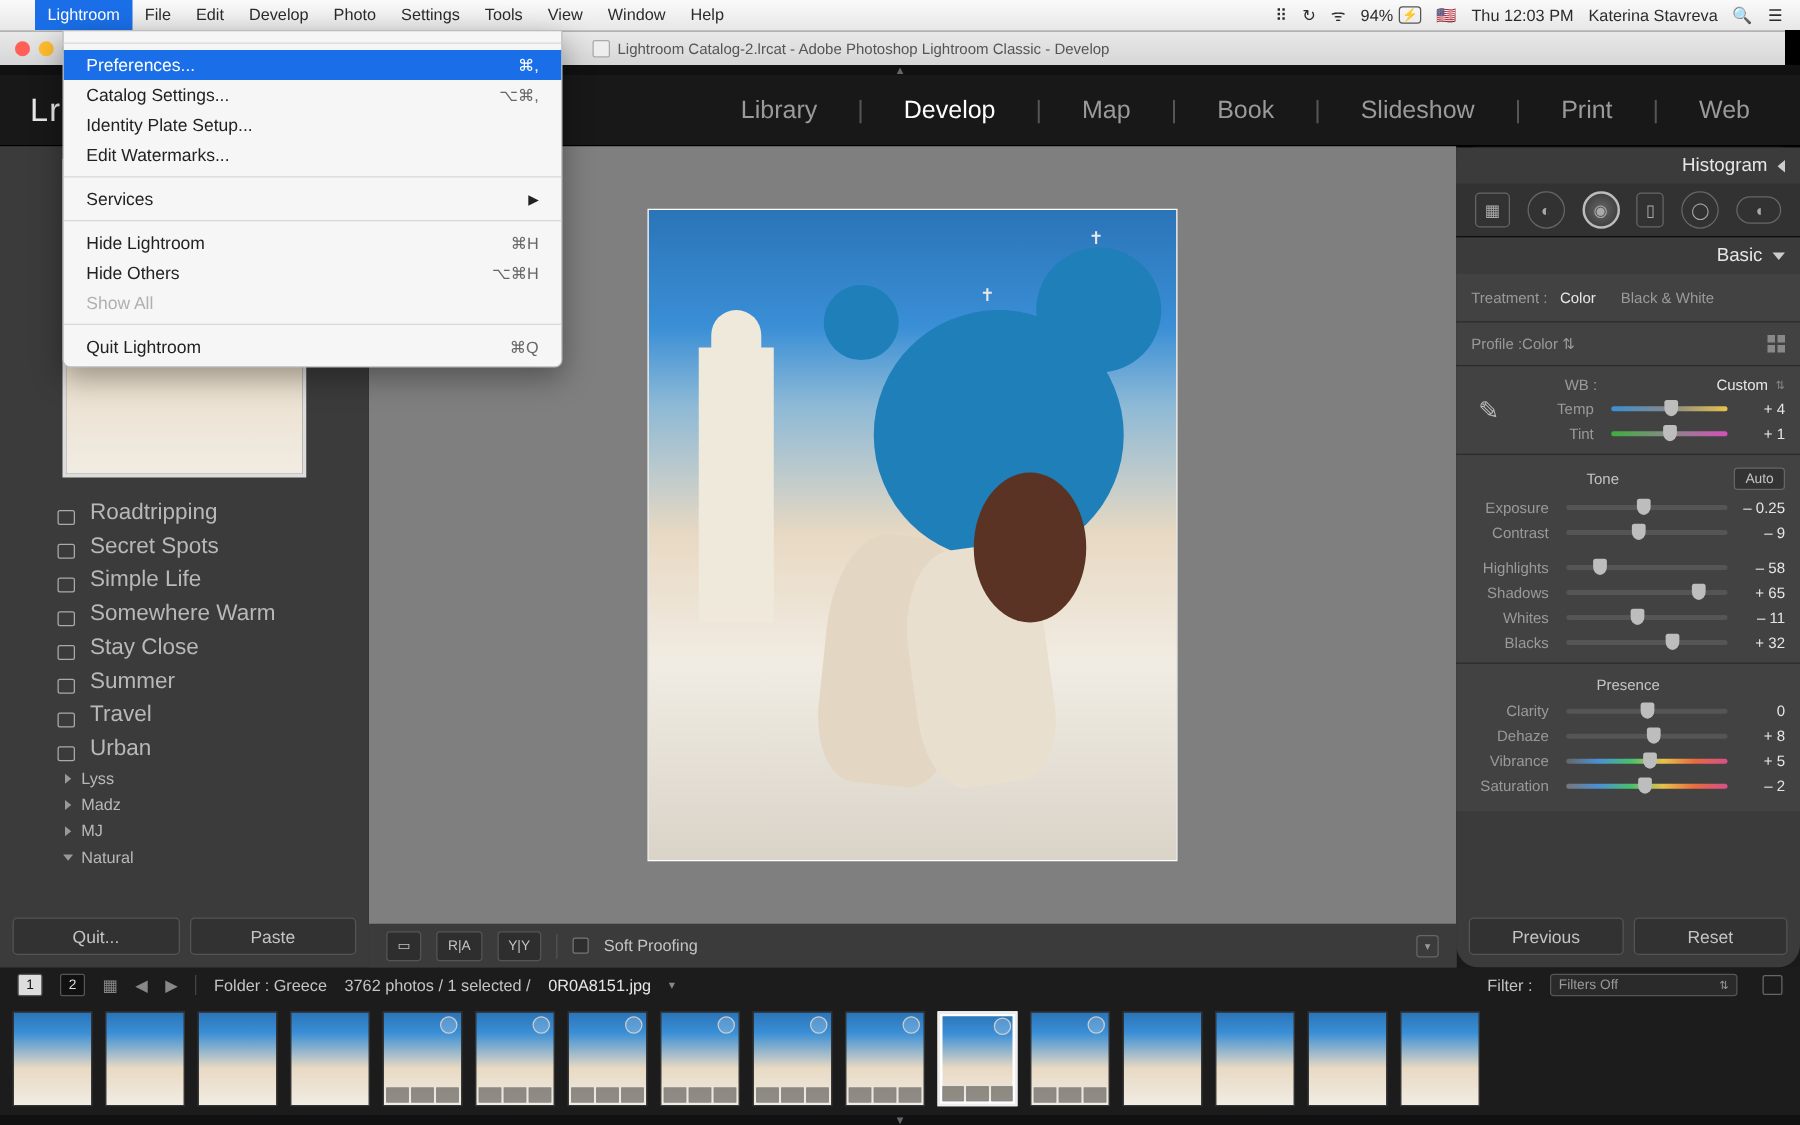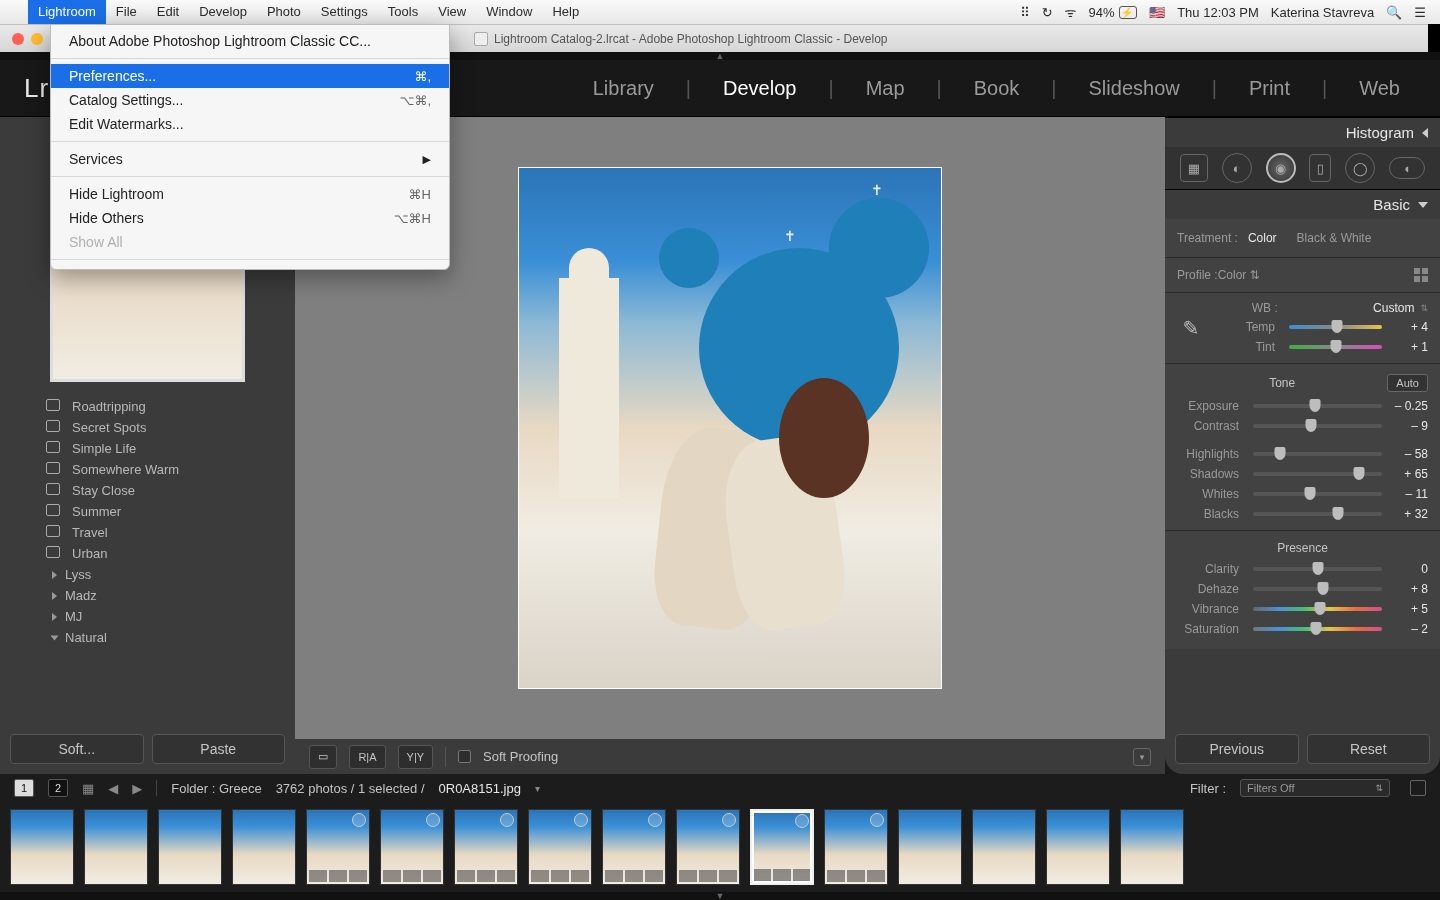--- a/index.html
+++ b/index.html
@@ -73,21 +73,21 @@
   
   .center-toolbar{height:35px;background:var(--panel-bg);display:flex;align-items:center;gap:12px;padding:0 14px;font-size:13px;color:var(--panel-text);}
   .tb-btn{background:#2e2e2e;border:1px solid #555;color:var(--panel-text);height:24px;padding:0 8px;font-size:11px;border-radius:3px;display:flex;align-items:center;}
   .tb-sep{width:1px;height:20px;background:#555;}
   .chk{width:13px;height:13px;border:1px solid #777;background:#2e2e2e;border-radius:2px;}
   .tb-dropdown{margin-left:auto;width:18px;height:18px;border:1px solid #666;border-radius:3px;display:flex;align-items:center;justify-content:center;font-size:9px;color:#999;}
   
   .nav-thumb-box{padding:10px;display:flex;justify-content:center;}
   .nav-thumb{width:195px;height:255px;background:linear-gradient(180deg,#2b74b8 0%,#3a8fd6 20%,#e8d9c3 55%,#f1ece3 100%);border:3px solid #ddd;}
   .folder-list{flex:1;overflow:auto;padding:4px 0 6px 0;}
-  .folder-list .item{display:flex;align-items:flex-start;gap:10px;padding:3px 10px 3px 72px;font-size:13px;color:#b8b8b8;}
+  .folder-list .item{display:flex;align-items:flex-end;gap:10px;padding:3px 10px 3px 72px;font-size:18px;color:#b8b8b8;}
   .folder-list .item:before{content:"";width:12px;height:10px;border:1px solid #aaa;border-radius:2px;margin-left:-24px;position:relative;left:-2px;}
   .folder-list .group{display:flex;align-items:center;gap:8px;padding:3px 10px 3px 52px;font-size:13px;color:#b8b8b8;}
   .folder-list .group .arrow{width:0;height:0;border-left:5px solid #999;border-top:4px solid transparent;border-bottom:4px solid transparent;}
   .folder-list .group .arrow.down{transform:rotate(90deg);}
   .left-actions{display:flex;gap:8px;padding:10px;}
   .lbtn{flex:1;height:30px;background:#323232;border:1px solid #555;color:var(--panel-text);font-size:14px;border-radius:4px;}
   
   .rsection{border-top:1px solid #000;}
   .rsection .title{display:flex;align-items:center;justify-content:flex-end;gap:8px;padding:6px 12px;font-size:15px;color:var(--panel-text-bright);background:var(--panel-bg);}
   .rsection .title .tri{width:0;height:0;border-top:5px solid transparent;border-bottom:5px solid transparent;border-right:6px solid #ccc;}
@@ -189,53 +189,57 @@
   <div class="traffic-lights">
     <div class="tl-red"></div>
     <div class="tl-yel"></div>
     <div class="tl-grn"></div>
   </div>
   <div class="doc-icon"></div>
   <span>Lightroom Catalog-2.lrcat - Adobe Photoshop Lightroom Classic - Develop</span>
 </div>
 
 <div class="dropdown">
-  <div class="mitem">
-      <span>About Adobe Photoshop Lightroom Classic CC...</span>
-    </div>
   <div class="msep"></div>
   <div class="mitem highlight">
     <span>Preferences...</span>
       <span class="shortcut">⌘,</span>
   </div>
   <div class="mitem">
     <span>Catalog Settings...</span>
       <span class="shortcut">⌥⌘,</span>
   </div>
   <div class="mitem">
+      <span>Identity Plate Setup...</span>
+    </div>
+  <div class="mitem">
       <span>Edit Watermarks...</span>
     </div>
   <div class="msep"></div>
   <div class="mitem">
     <span>Services</span>
       <span class="sub-arrow">▶</span>
   </div>
   <div class="msep"></div>
   <div class="mitem">
     <span>Hide Lightroom</span>
       <span class="shortcut">⌘H</span>
   </div>
   <div class="mitem">
     <span>Hide Others</span>
       <span class="shortcut">⌥⌘H</span>
   </div>
   <div class="mitem disabled">
       <span>Show All</span>
     </div>
   <div class="msep"></div>
+  <div class="mitem">
+    <span>Quit Lightroom</span>
+      <span class="shortcut">⌘Q</span>
+  </div>
 </div>
 
 <div class="app">
   <div class="top-arrow">▲</div>
   <div class="module-bar">
     <span class="logo">Lr</span>
     <span class="modspacer"></span>
     <div class="modules">
       <span>Library</span>
         <span class="sep">|</span>
@@ -295,21 +299,21 @@
         <div class="group">
             <span class="arrow"></span>
             <span>MJ</span>
           </div>
         <div class="group">
             <span class="arrow down"></span>
             <span>Natural</span>
           </div>
       </div>
       <div class="left-actions">
-        <button class="lbtn">Soft...</button>
+        <button class="lbtn">Quit...</button>
         <button class="lbtn">Paste</button>
       </div>
     </div>
 
     <div class="center">
       <div class="center-view">
         <div class="photo">
           <div class="dome d2"></div>
             <div class="dome d3"></div>
             <div class="dome d1"></div>

